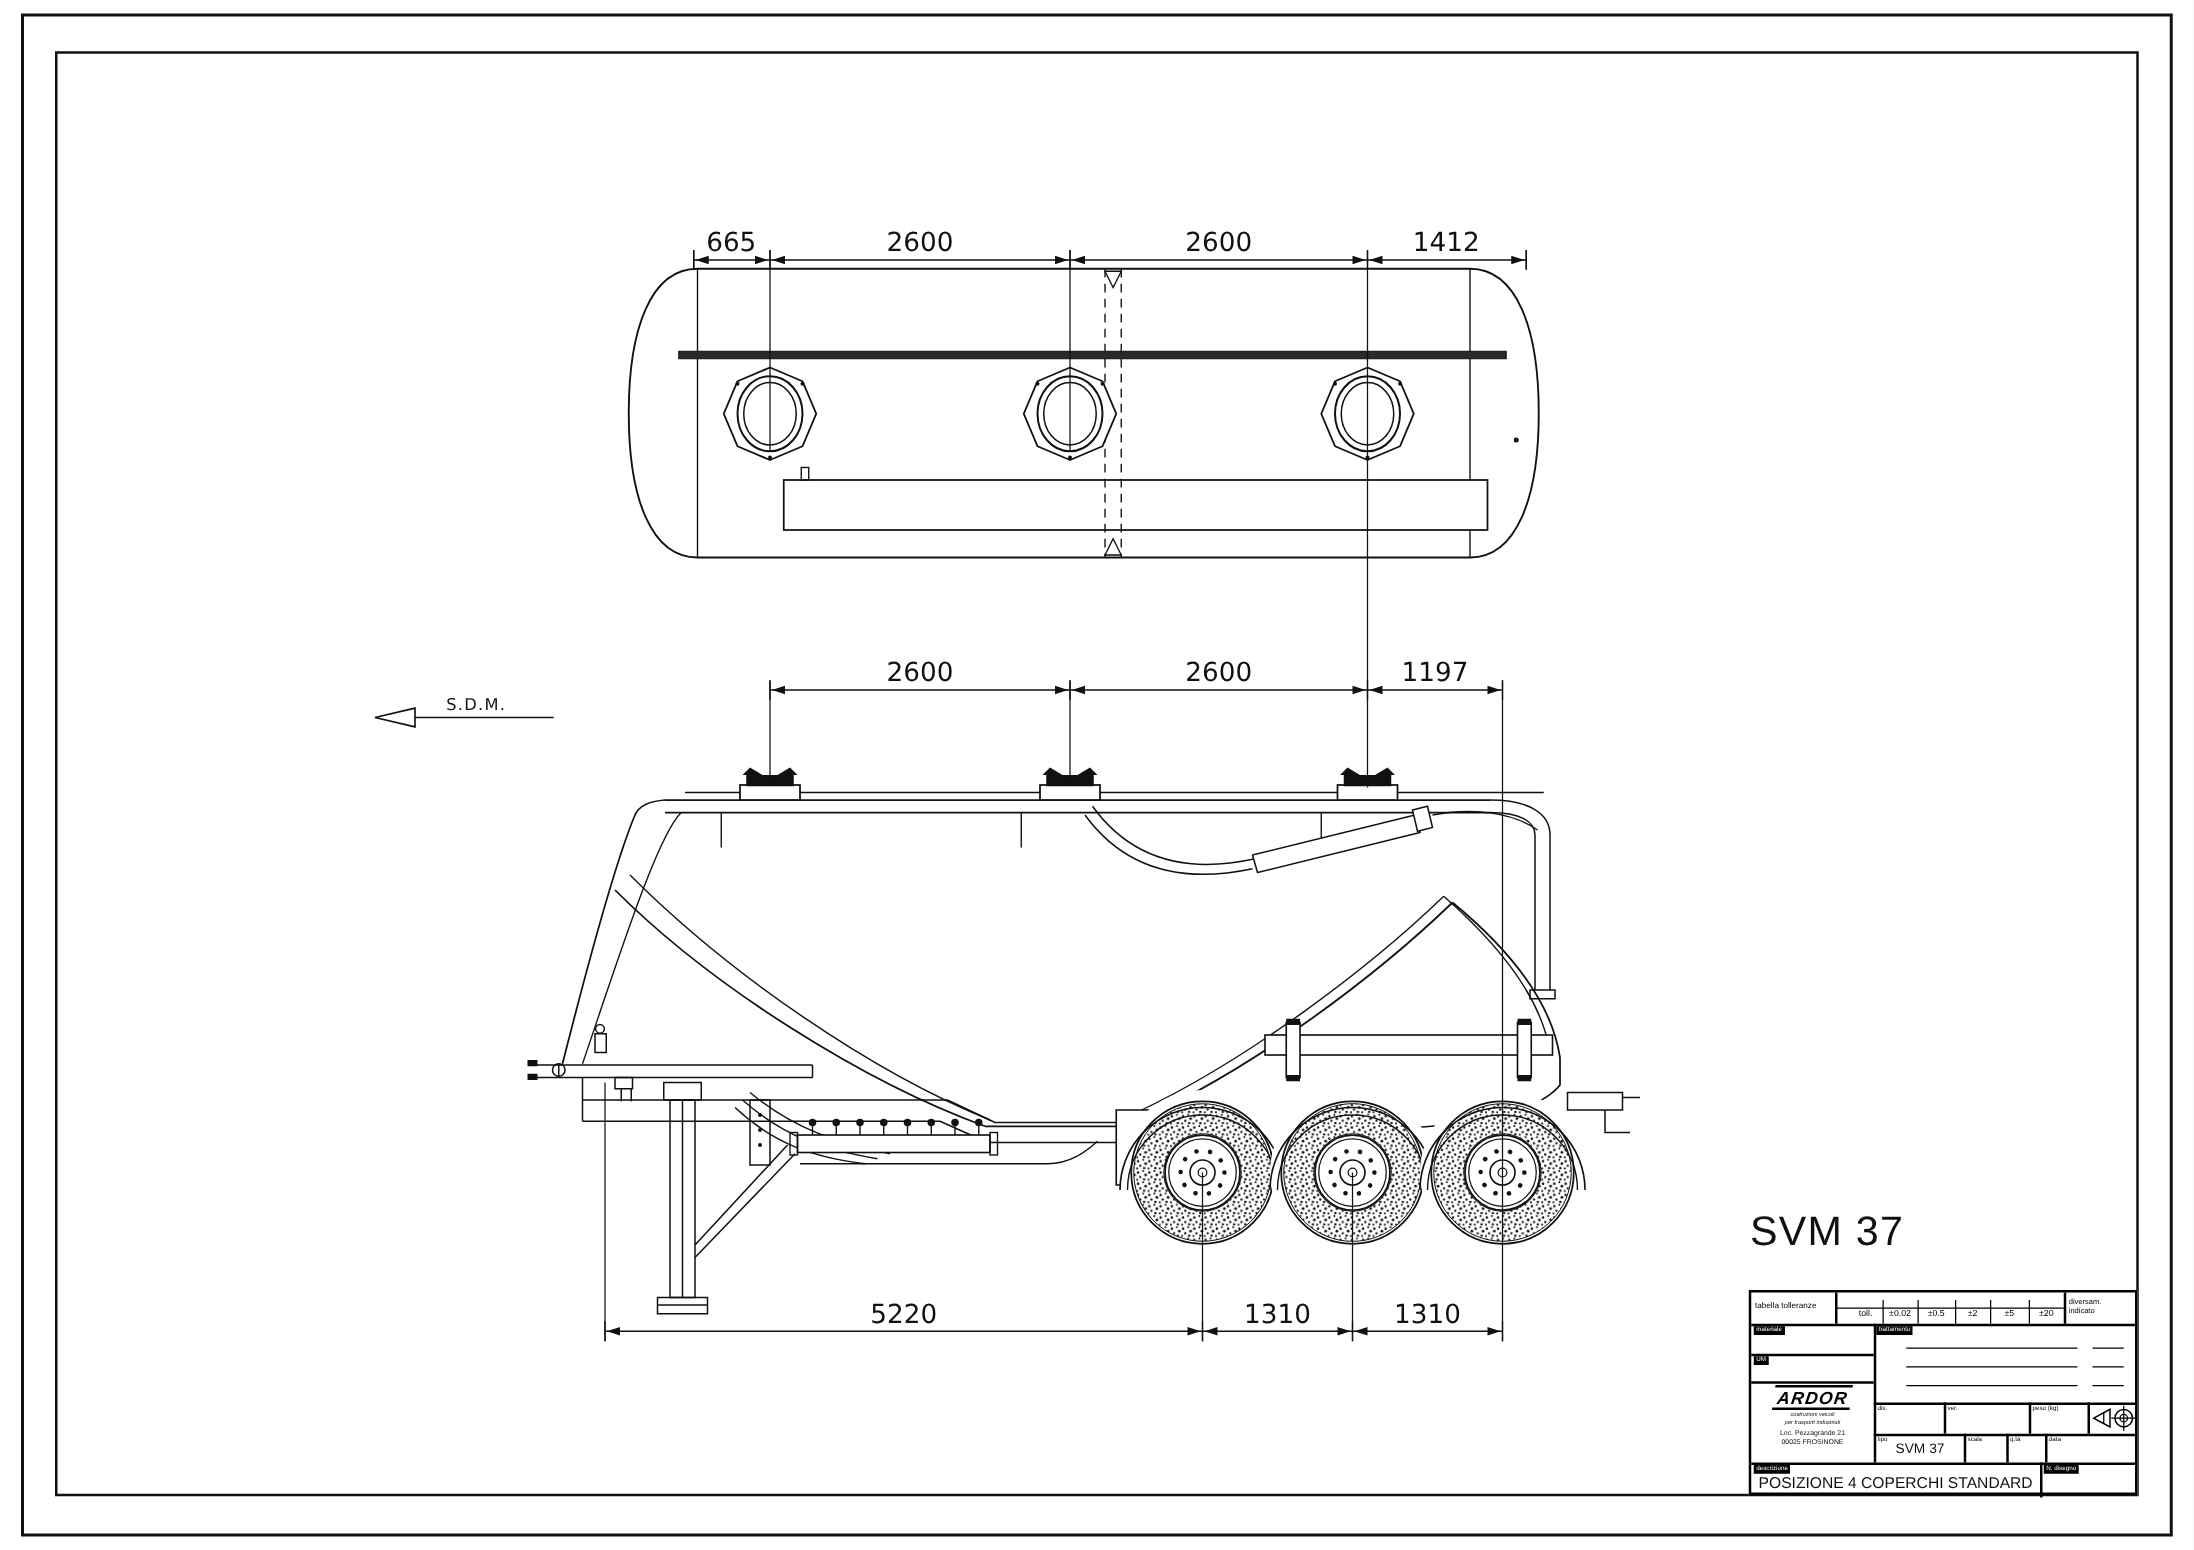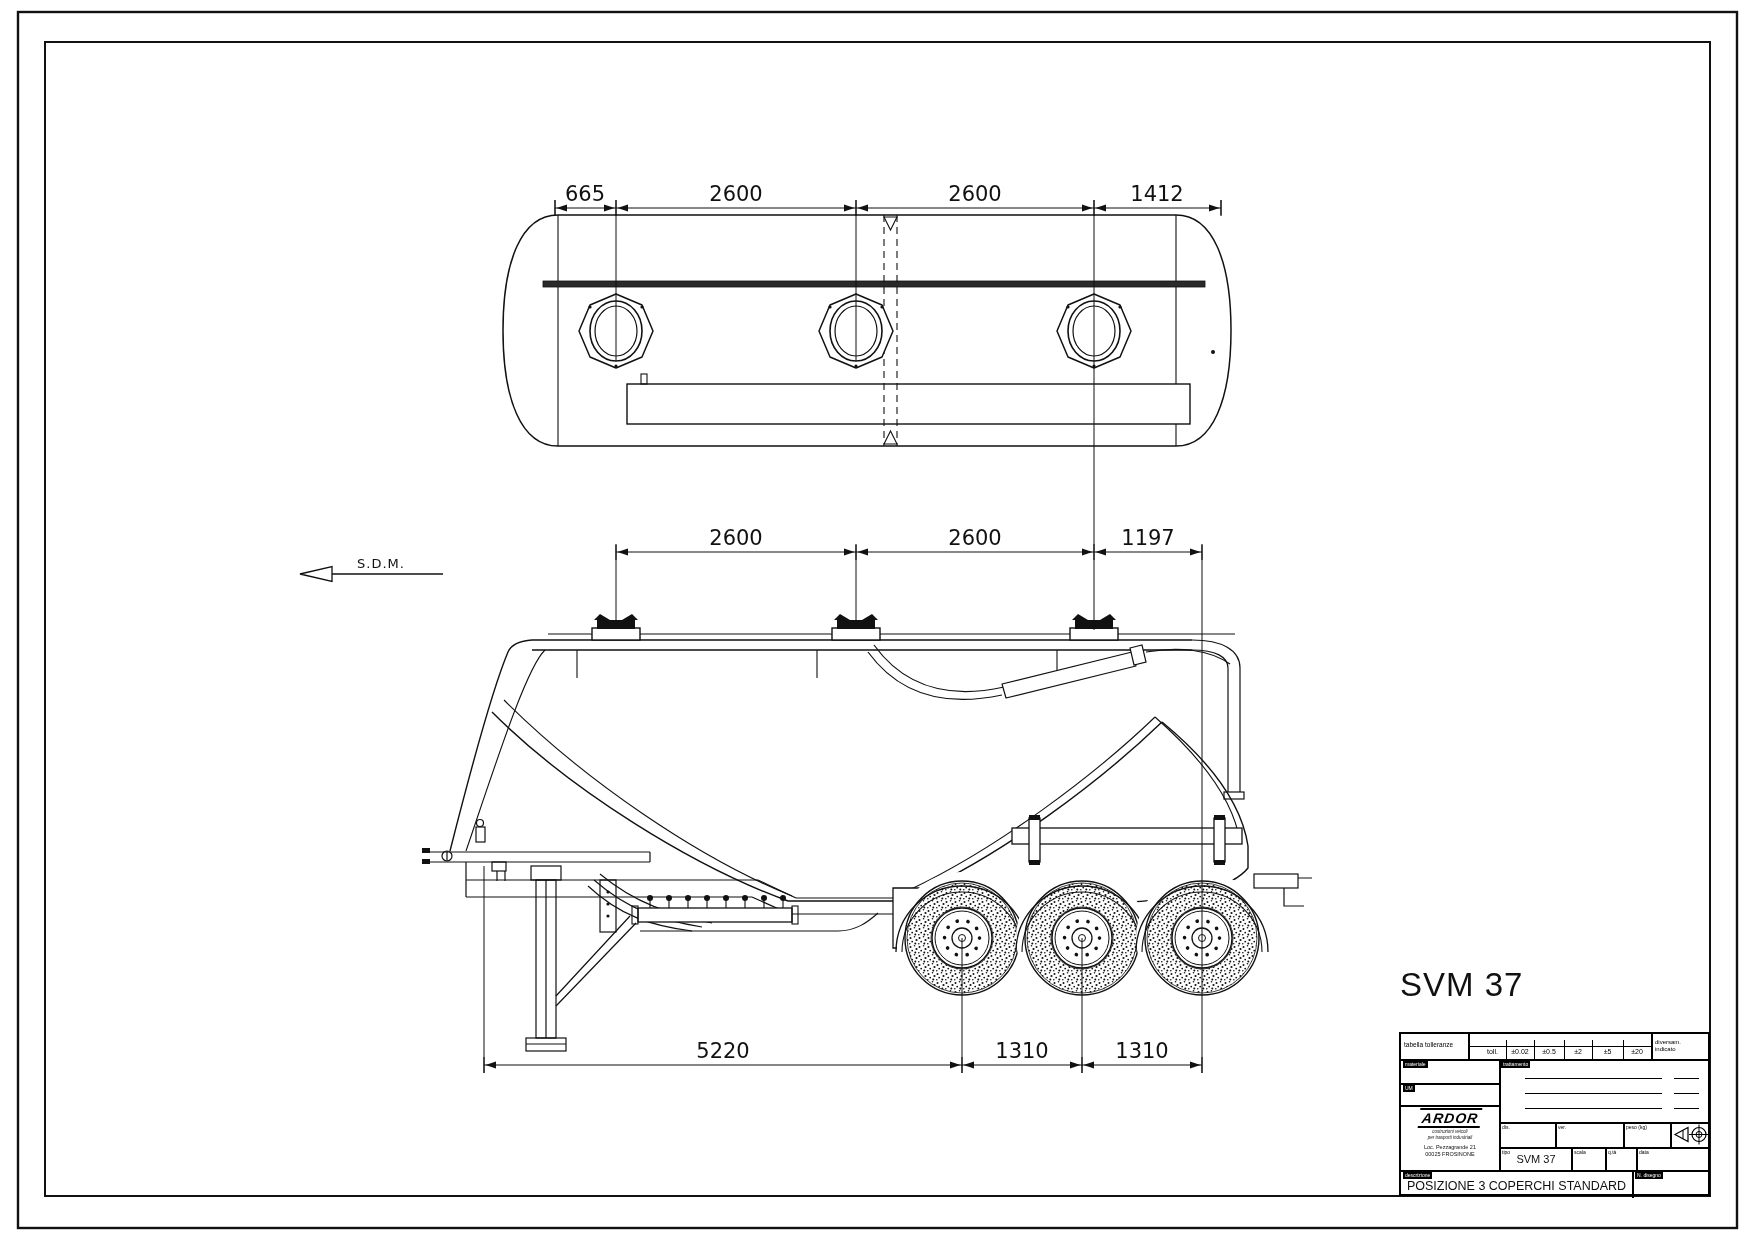--- a/index.html
+++ b/index.html
@@ -388,17 +388,17 @@
     <line x1="27" y1="1.5" x2="27" y2="21.5" stroke="#000" stroke-width="1"></line>
   </svg>
 
   <div class="lbl5" style="left:101px;top:115px">tipo</div>
   <div class="abs" style="left:100px;top:119px;width:70px;text-align:center;font-size:11px">SVM 37</div>
   <div class="lbl5" style="left:173px;top:115px">scala</div>
   <div class="lbl5" style="left:207px;top:115px">q.tà</div>
   <div class="lbl5" style="left:238px;top:115px">data</div>
 
   <div class="bar" style="left:2px;top:138px">descrizione</div>
-  <div class="abs" style="left:0;top:145px;width:231px;text-align:center;font-size:12.5px">POSIZIONE 3 COPERCHI STANDARD</div>
+  <div class="abs" style="left:0;top:145px;width:231px;text-align:center;font-size:12.5px">POSIZIONE 4 COPERCHI STANDARD</div>
   <div class="bar" style="left:234px;top:138px">N. disegno</div>
 </div>
 
 </div>
 
 </body></html>

